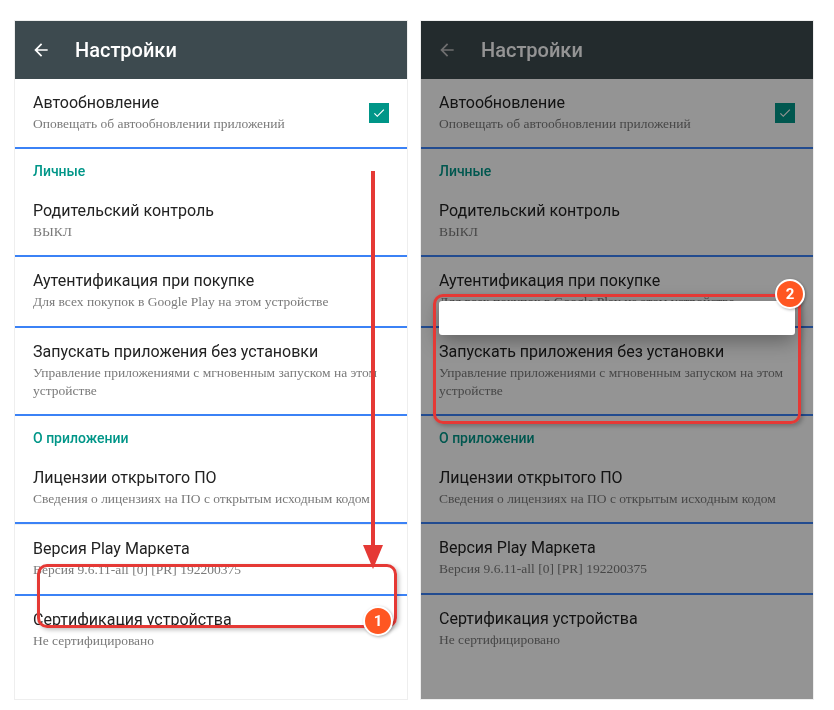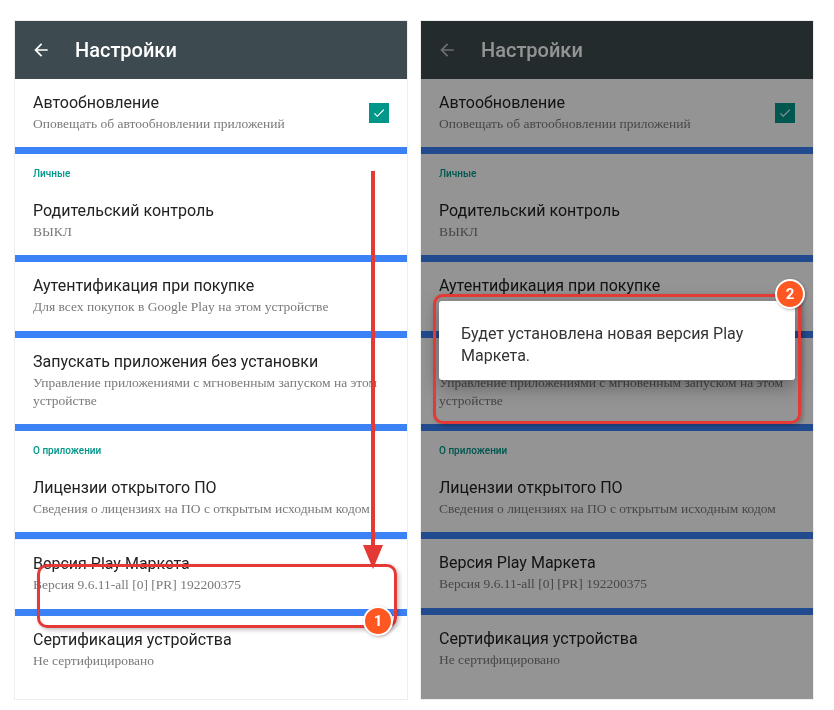--- a/index.html
+++ b/index.html
@@ -51,29 +51,29 @@
     align-items: center;
     justify-content: center;
     cursor: pointer;
   }
   .back-arrow svg { width: 20px; height: 20px; fill: #fff; }
   .phone.dimmed .back-arrow svg { fill: #bfbfbf; }
   .appbar-title { font-size: 20px; font-weight: 500; }
   .content { padding: 0; }
   .item {
     padding: 14px 18px;
-    border-bottom: 7px solid #3b82f6;
+    border-bottom: 2px solid #3b82f6;
     background: #fff;
     position: relative;
   }
   .item .title { font-size: 16px; color: #222; }
   .item .sub { font-size: 13.5px; color: #7a7a7a; margin-top: 3px; line-height: 1.35; font-family: Liberation Serif, serif; }
   .section-header {
     padding: 14px 18px 8px 18px;
-    font-size: 10px;
+    font-size: 14px;
     font-weight: 500;
     color: #009688;
     border-bottom: none;
   }
   .checkbox {
     position: absolute;
     right: 18px;
     top: 50%;
     transform: translateY(-50%);
     width: 20px; height: 20px;
@@ -236,21 +236,20 @@
         <div class="title">Версия Play Маркета</div>
         <div class="sub">Версия 9.6.11-all [0] [PR] 192200375</div>
       </div>
       <div class="item" style="border-bottom:none;">
         <div class="title">Сертификация устройства</div>
         <div class="sub">Не сертифицировано</div>
       </div>
     </div>
 
     <div class="dialog">
-      <div class="dialog-text">Будет установлена новая версия Play Маркета.</div>
     </div>
 
     <div class="highlight-box" style="left:12px; right:12px; top:273px; height:130px;"></div>
     <div class="badge" style="right:8px; top:258px;">
       <span>2</span>
     </div>
   </div>
 
 </div>
 

